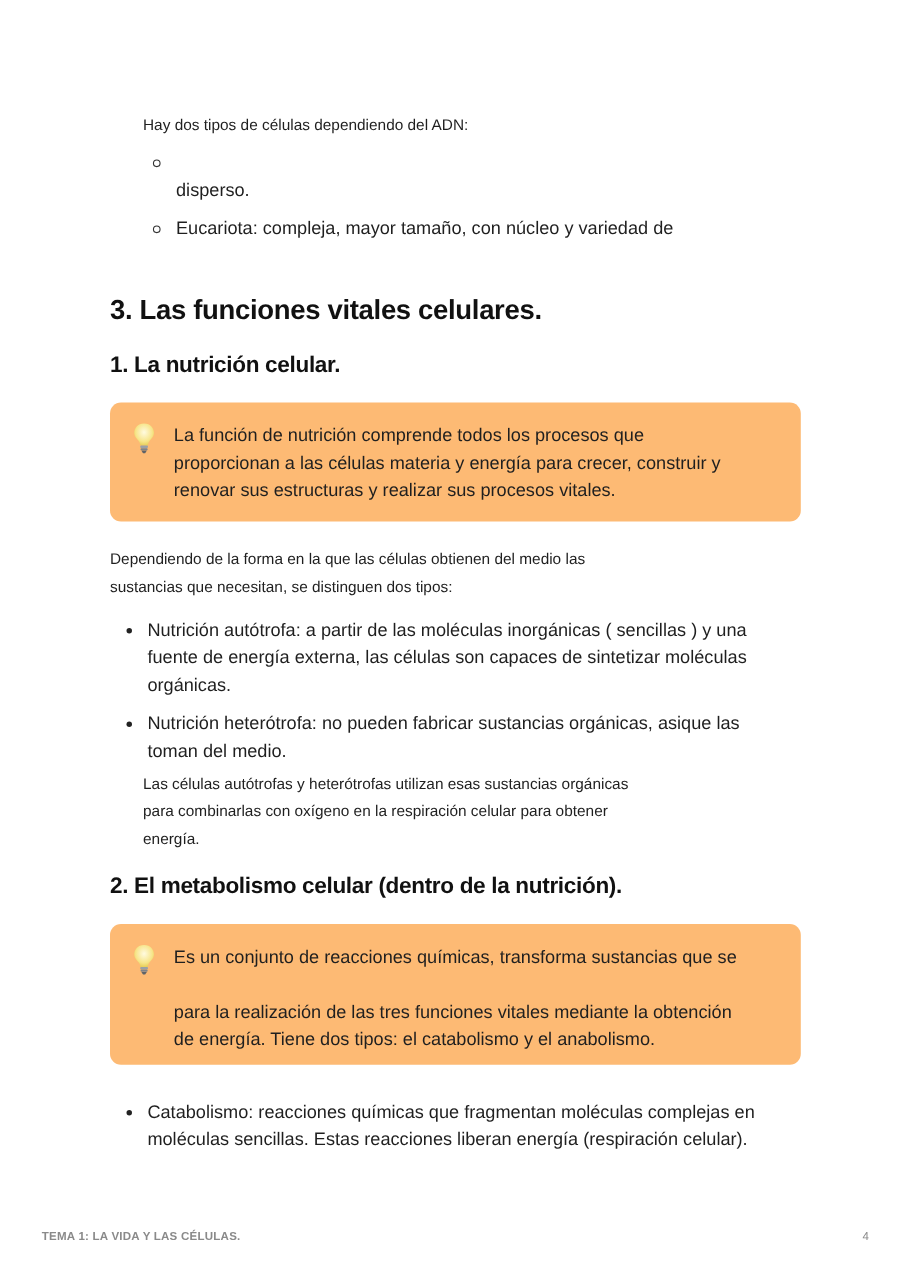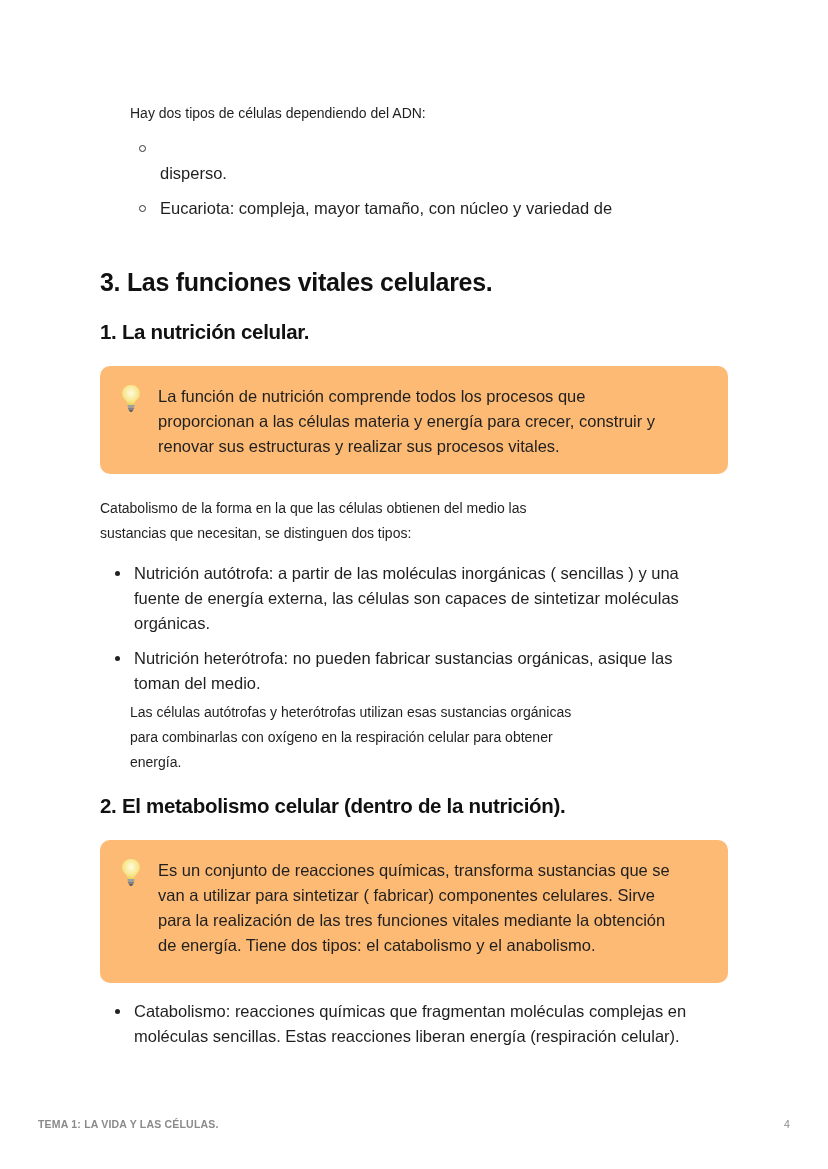--- a/index.html
+++ b/index.html
@@ -66,21 +66,21 @@
       <path d="M8.5 25.6 L13.5 25.6 L12 28 L10 28 Z" fill="#5f6368"></path>
     </svg>
     <p class="txt">
       <span>La función de nutrición comprende todos los procesos que</span><br>
       <span>proporcionan a las células materia y energía para crecer, construir y</span><br>
       <span>renovar sus estructuras y realizar sus procesos vitales.</span>
     </p>
   </div>
 
   <p class="p" style="position:absolute; left:0; top:496px; width:630px;">
-    <span>Catabolismo de la forma en la que las células obtienen del medio las</span><br>
+    <span>Dependiendo de la forma en la que las células obtienen del medio las</span><br>
     <span>sustancias que necesitan, se distinguen dos tipos:</span>
   </p>
 
   <ul class="list" style="top:557px;">
     <li>
       <span class="dot"></span>
       <span>Nutrición autótrofa: a partir de las moléculas inorgánicas ( sencillas ) y una</span><br>
       <span>fuente de energía externa, las células son capaces de sintetizar moléculas</span><br>
       <span>orgánicas.</span>
     </li>
@@ -92,37 +92,37 @@
   </ul>
 
   <p class="p" style="position:absolute; left:30px; top:700px; width:600px;">
     <span>Las células autótrofas y heterótrofas utilizan esas sustancias orgánicas</span><br>
     <span>para combinarlas con oxígeno en la respiración celular para obtener</span><br>
     <span>energía.</span>
   </p>
 
   <h3 style="top:794px;">2. El metabolismo celular (dentro de la nutrición).</h3>
 
-  <div class="callout" style="top:840px; height:143px;">
+  <div class="callout" style="top:840px; height:128px;">
     <svg class="icon" viewBox="0 0 22 30">
       <defs>
         <radialGradient id="g2" cx="50%" cy="40%" r="60%">
           <stop offset="0%" stop-color="#fffbe0"></stop>
           <stop offset="70%" stop-color="#f7e58a"></stop>
           <stop offset="100%" stop-color="#e8cf5a"></stop>
         </radialGradient>
       </defs>
       <path d="M11 1 C5 1 2 5.5 2 9.5 C2 13 4.5 15 6.5 17.5 C7.5 19 7.5 20 7.5 21 L14.5 21 C14.5 20 14.5 19 15.5 17.5 C17.5 15 20 13 20 9.5 C20 5.5 17 1 11 1 Z" fill="url(#g2)"></path>
       <rect x="7.5" y="21" width="7" height="2.2" rx="0.8" fill="#9aa0a6"></rect>
       <rect x="7.8" y="23.4" width="6.4" height="2" rx="0.8" fill="#7d838a"></rect>
       <path d="M8.5 25.6 L13.5 25.6 L12 28 L10 28 Z" fill="#5f6368"></path>
     </svg>
     <p class="txt">
       <span>Es un conjunto de reacciones químicas, transforma sustancias que se</span><br>
-      <span>van a utilizar para sintetizar ( fabricar) componentes celulares. Sirve</span><br>
+      <br>
       <span>para la realización de las tres funciones vitales mediante la obtención</span><br>
       <span>de energía. Tiene dos tipos: el catabolismo y el anabolismo.</span>
     </p>
   </div>
 
   <ul class="list" style="top:995px;">
     <li>
       <span class="dot"></span>
       <span>Catabolismo: reacciones químicas que fragmentan moléculas complejas en</span><br>
       <span>moléculas sencillas. Estas reacciones liberan energía (respiración celular).</span>

